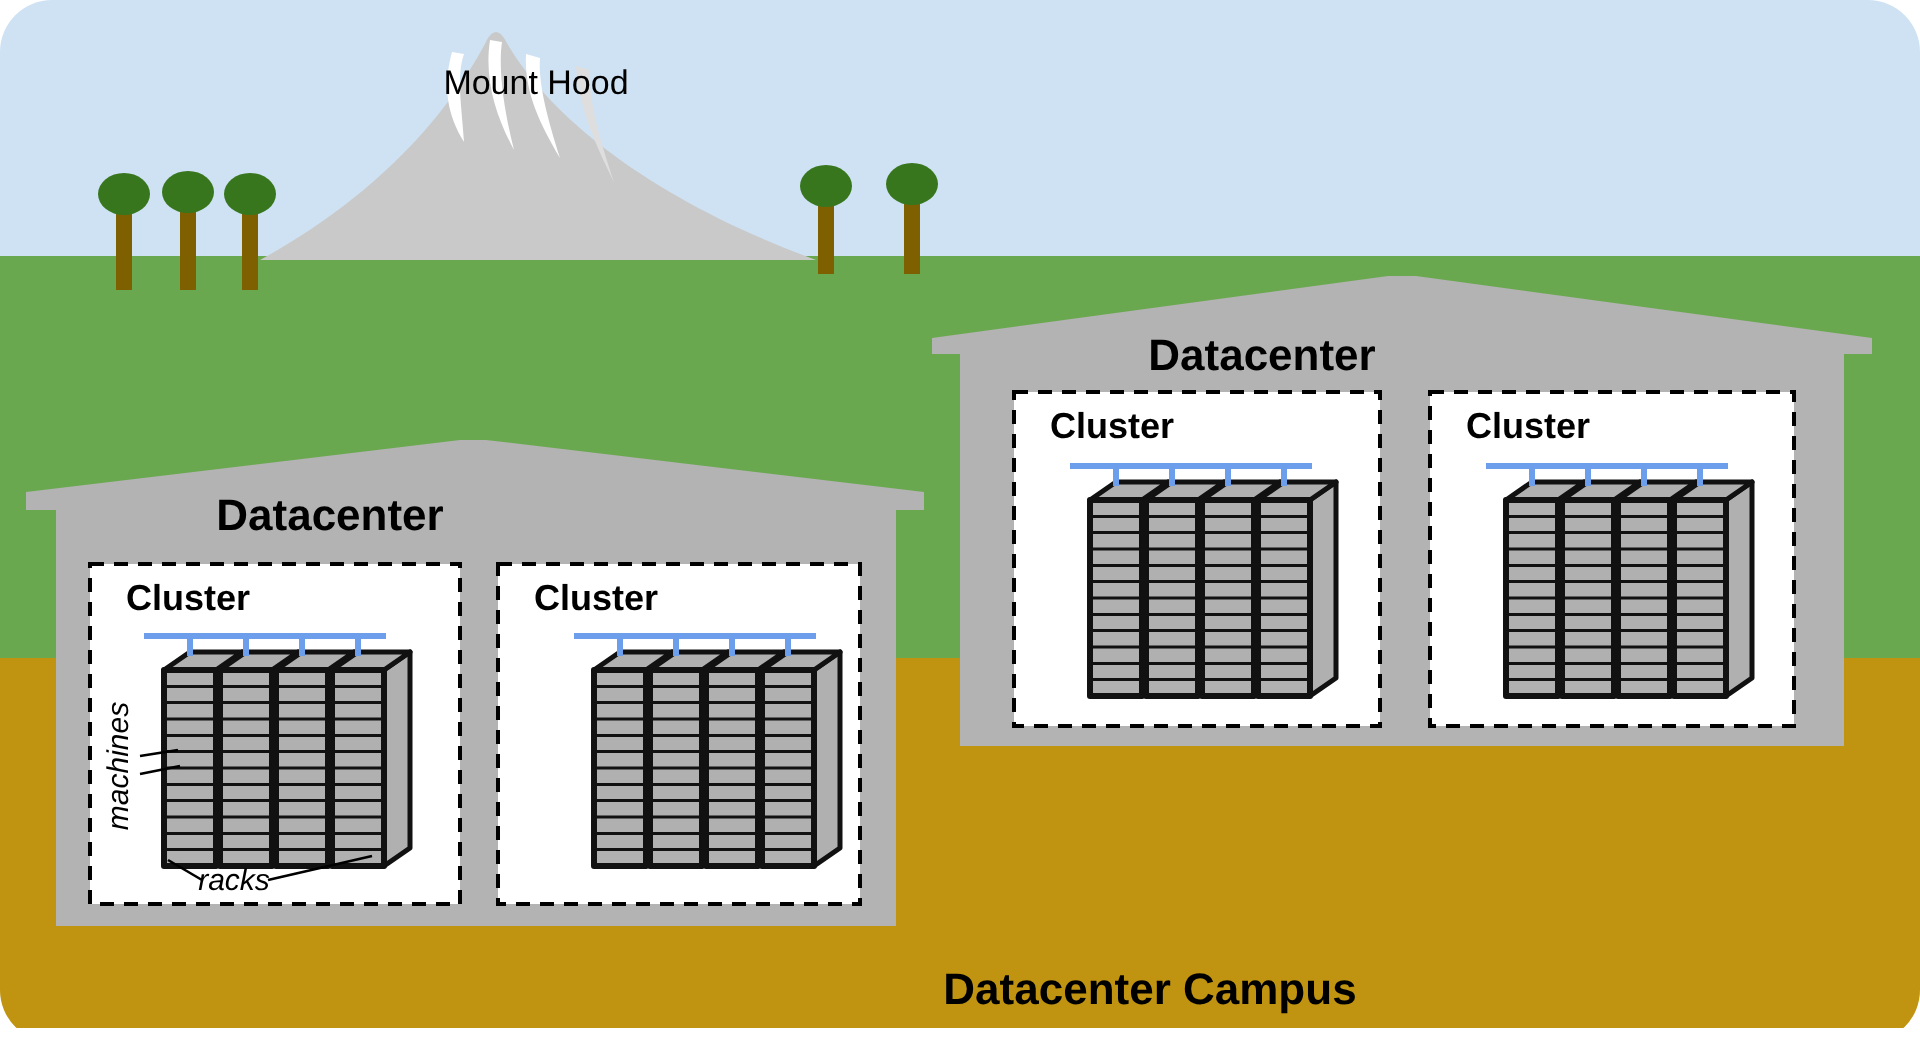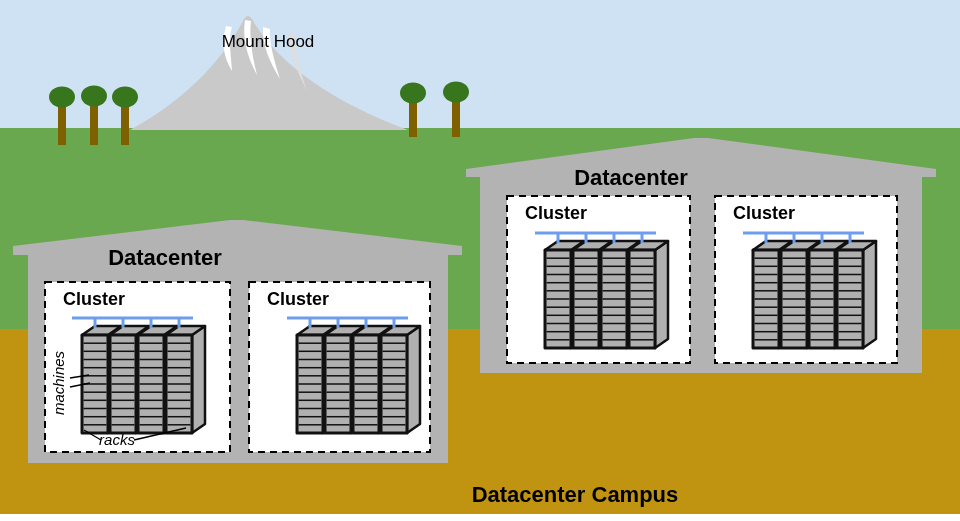--- a/index.html
+++ b/index.html
@@ -1,16 +1,16 @@
 <!DOCTYPE html>
 <html style="--sky: #cfe2f3; --grass: #6aa84f; --ground: #c09410; --building: #b3b3b3; --mountain: #c9c9c9; --snow: #ffffff; --snow-faint: #dedede; --rack: #b0b0b0; --rack-outline: #111111; --network: #6d9eeb; --tree-canopy: #38761d; --tree-trunk: #7f6000; --cluster-bg: #ffffff; --text: #000000;"><head>
 <meta charset="utf-8">
 <style>
   html,body{margin:0;padding:0;background:#fff;}
-  .stage{width:960px;height:521px;position:relative;overflow:hidden;background:#fff;}
+  .stage{width:960px;height:521px;position:relative;overflow:hidden;background:#fff;border-radius:26px;}
   svg{display:block;}
 
   .sky{fill:var(--sky);}
   .grass{fill:var(--grass);}
   .ground{fill:var(--ground);}
   .mountain{fill:var(--mountain);}
   .snow{fill:var(--snow);}
   .snow-faint{fill:var(--snow-faint);}
   .building{fill:var(--building);}
   .cluster-box{fill:var(--cluster-bg);stroke:#000;stroke-width:2;stroke-dasharray:7 5;}

